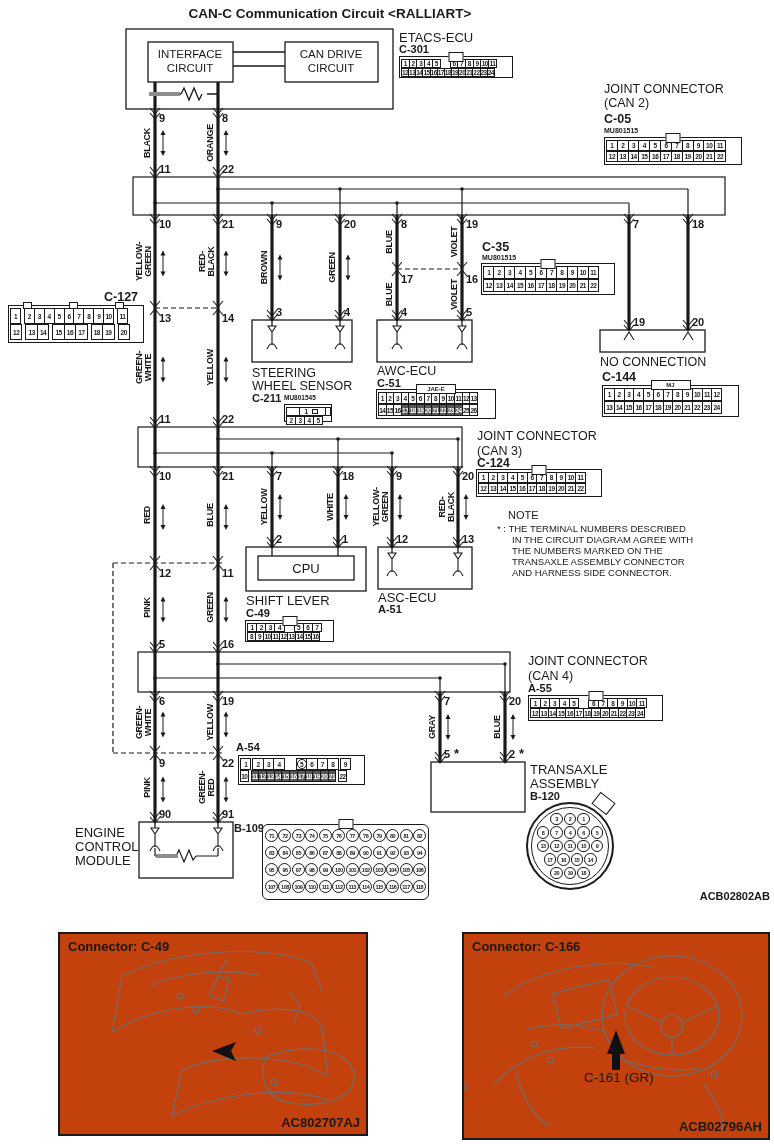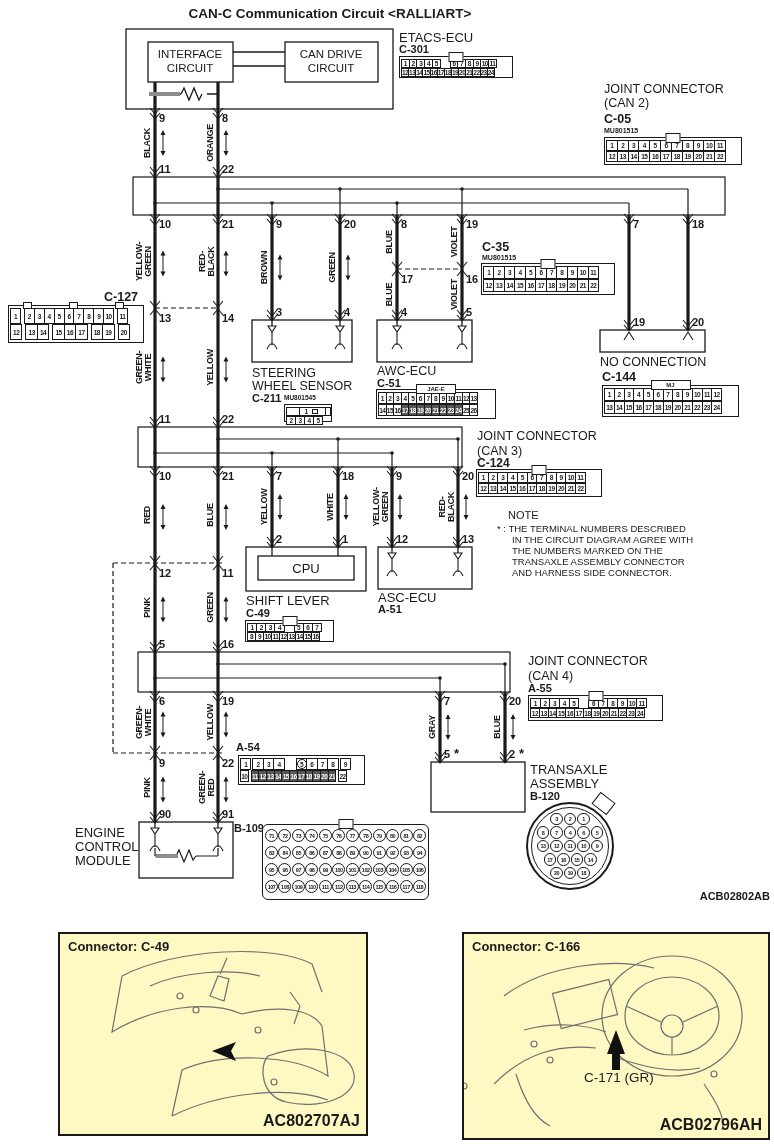--- a/index.html
+++ b/index.html
@@ -16,23 +16,23 @@
   .ccell.shaded{background:#565656;color:#fff;}
   .latch{position:absolute;top:-5px;left:50%;transform:translateX(-50%);
          width:13px;height:8px;border:1px solid #1a1a1a;background:#fff;}
   .tag{position:absolute;top:-6px;left:50%;transform:translateX(-50%);
        min-width:38px;height:8px;border:1px solid #1a1a1a;background:#fff;
        font-size:6px;font-weight:700;text-align:center;line-height:8px;}
   .tab{position:absolute;top:-4px;width:7px;height:5px;border:1px solid #1a1a1a;background:#fff;}
   .pcirc{box-sizing:border-box;border:1.4px solid #1a1a1a;border-radius:50%;
          display:flex;align-items:center;justify-content:center;
          font-weight:700;background:#fff;}
-  .inset{position:absolute;border:2px solid #1a1a1a;background:#fef9c3;box-sizing:border-box;}
+  .inset{position:absolute;border:2px solid #1a1a1a;background:#c2410c;box-sizing:border-box;}
   .inset .ititle{position:absolute;left:8px;top:5px;font-size:13px;font-weight:700;}
-  .inset .icode{position:absolute;right:6px;bottom:4px;font-size:16px;font-weight:700;margin-left:32px;}
+  .inset .icode{position:absolute;right:6px;bottom:4px;font-size:13px;font-weight:700;margin-left:32px;}
   .inset .ilabel{position:absolute;font-size:13.5px;}
 </style>
 </head>
 <body>
 
 <div id="page">
 
 <svg id="main" width="774" height="928" viewBox="0 0 774 928">
 
   <text x="330" y="18" font-size="13.5" font-weight="700" text-anchor="middle">CAN-C Communication Circuit &lt;RALLIART&gt;</text>
@@ -506,21 +506,21 @@
           <circle cx="86" cy="126" r="3"></circle>
       <circle cx="250" cy="140" r="3"></circle>
           <circle cx="180,152" cy="152" r="3"></circle>
       <path d="M52,140 C60,166 70,184 86,192 M240,150 C252,168 262,184 258,196"></path>
     </g>
     <g>
       <polygon points="152,96 143,120 161,120" fill="#111"></polygon>
       <rect x="148" y="120" width="8" height="16" fill="#111"></rect>
     </g>
   </svg>
-  <span class="ilabel" style="left:120px;top:136px;">C-171 (GR)</span>
+  <span class="ilabel" style="left:120px;top:136px;">C-161 (GR)</span>
   <span class="icode">ACB02796AH</span>
 </div>
 
 <div class="conn" style="left: 399px; top: 56px; width: 114px; height: 22px;">
       <div class="inner">
         <div class="crow">
           <div class="crun">
             <div class="ccell" style="flex: 0 0 8.72727px;">1</div>
             <div class="ccell" style="flex: 0 0 8.72727px;">2</div>
             <div class="ccell" style="flex: 0 0 8.72727px;">3</div>

